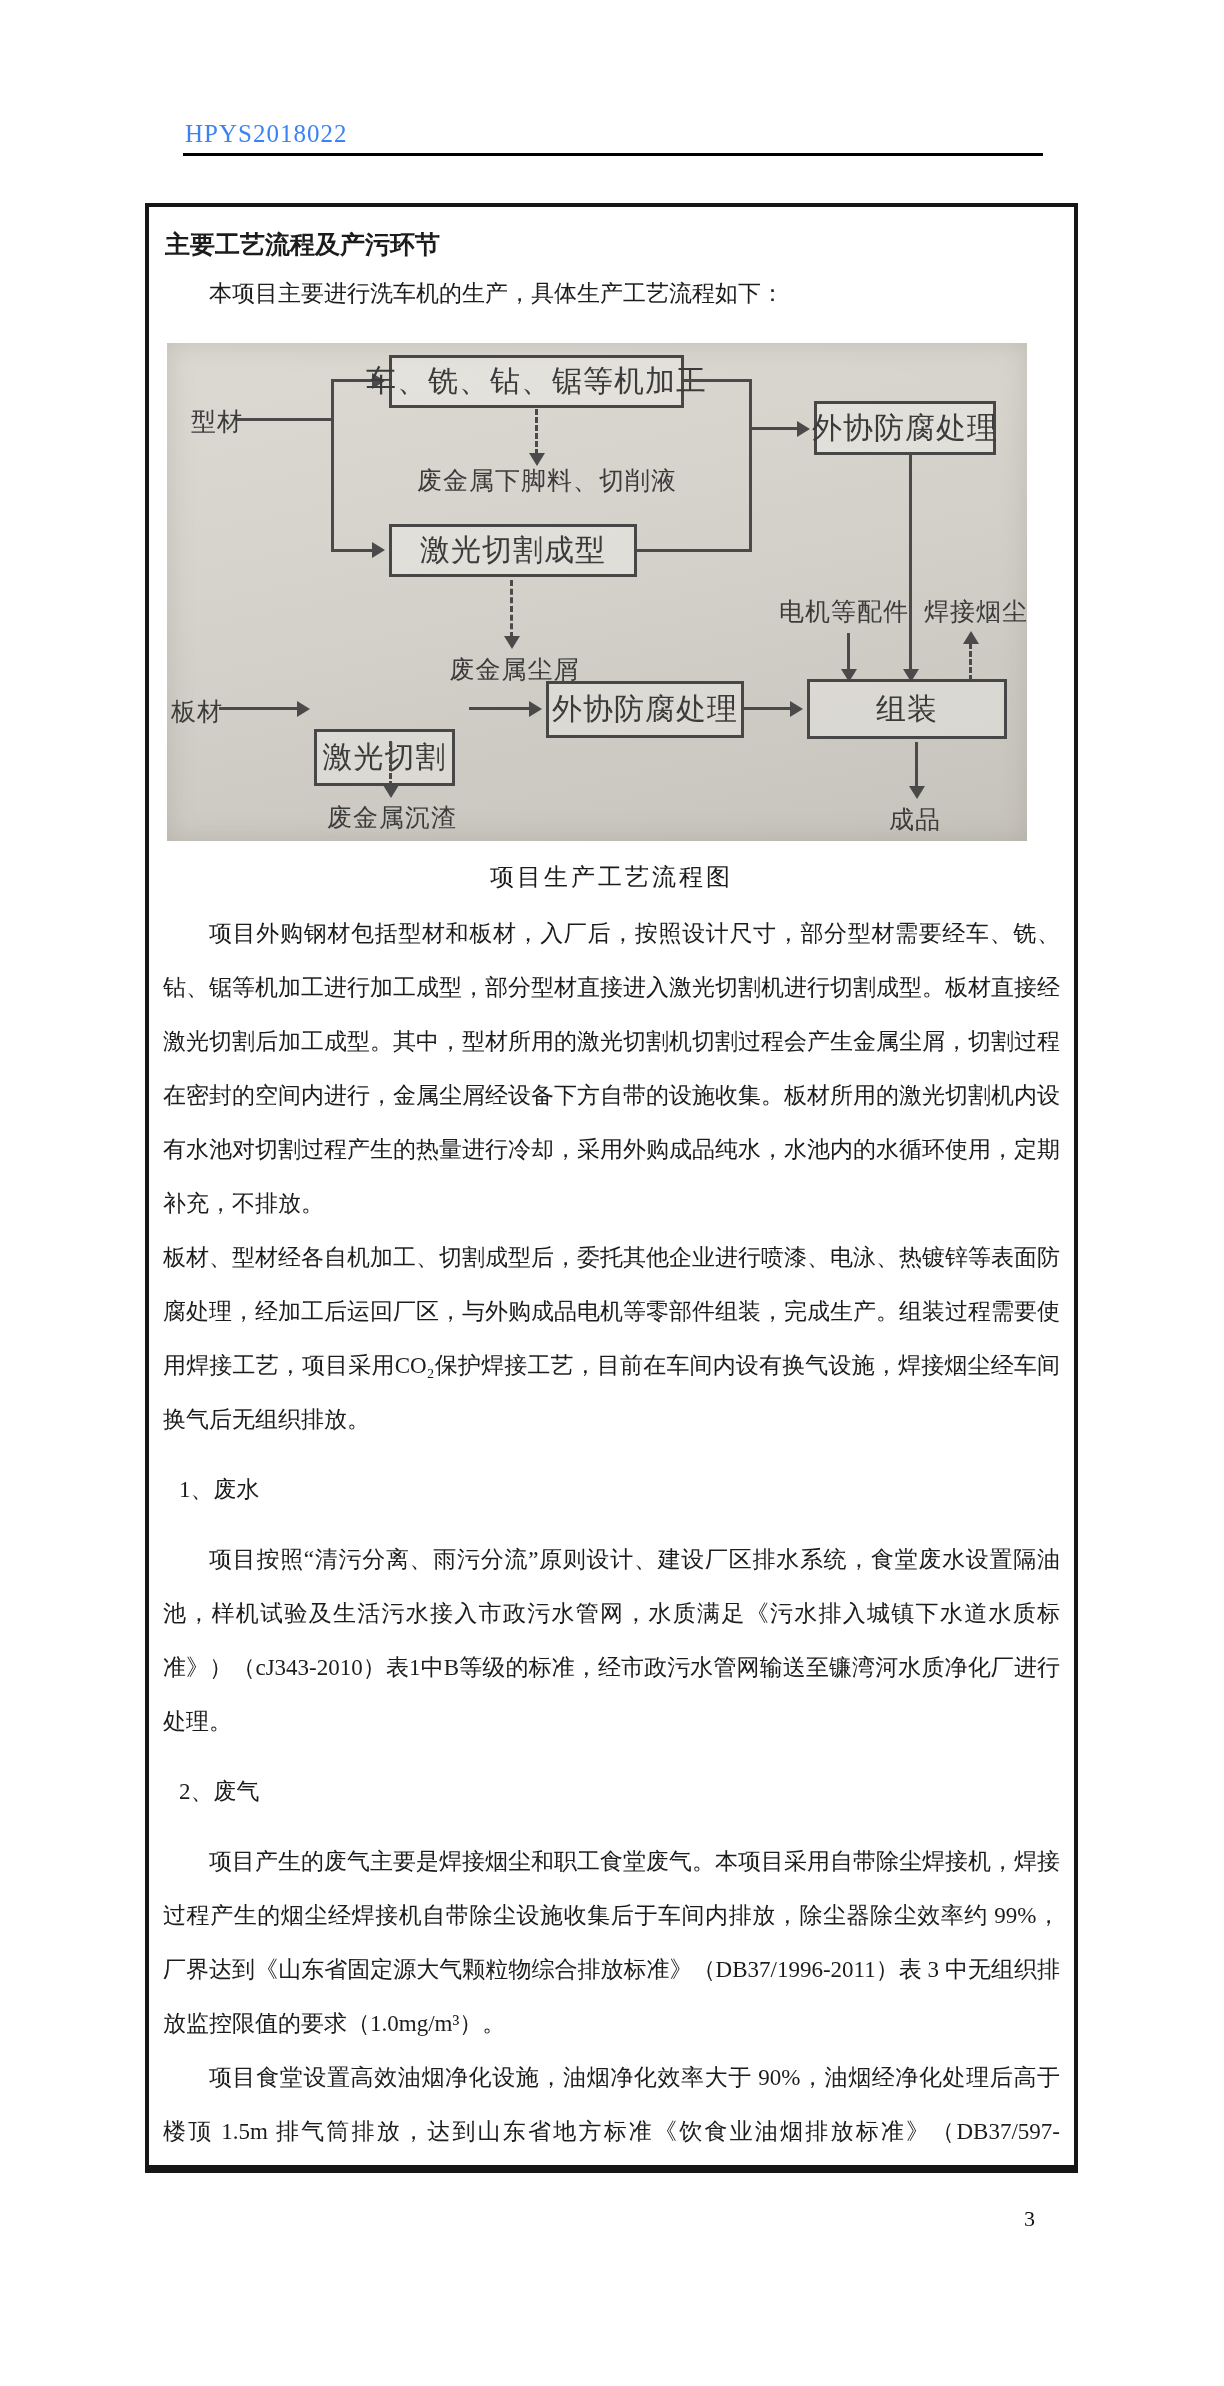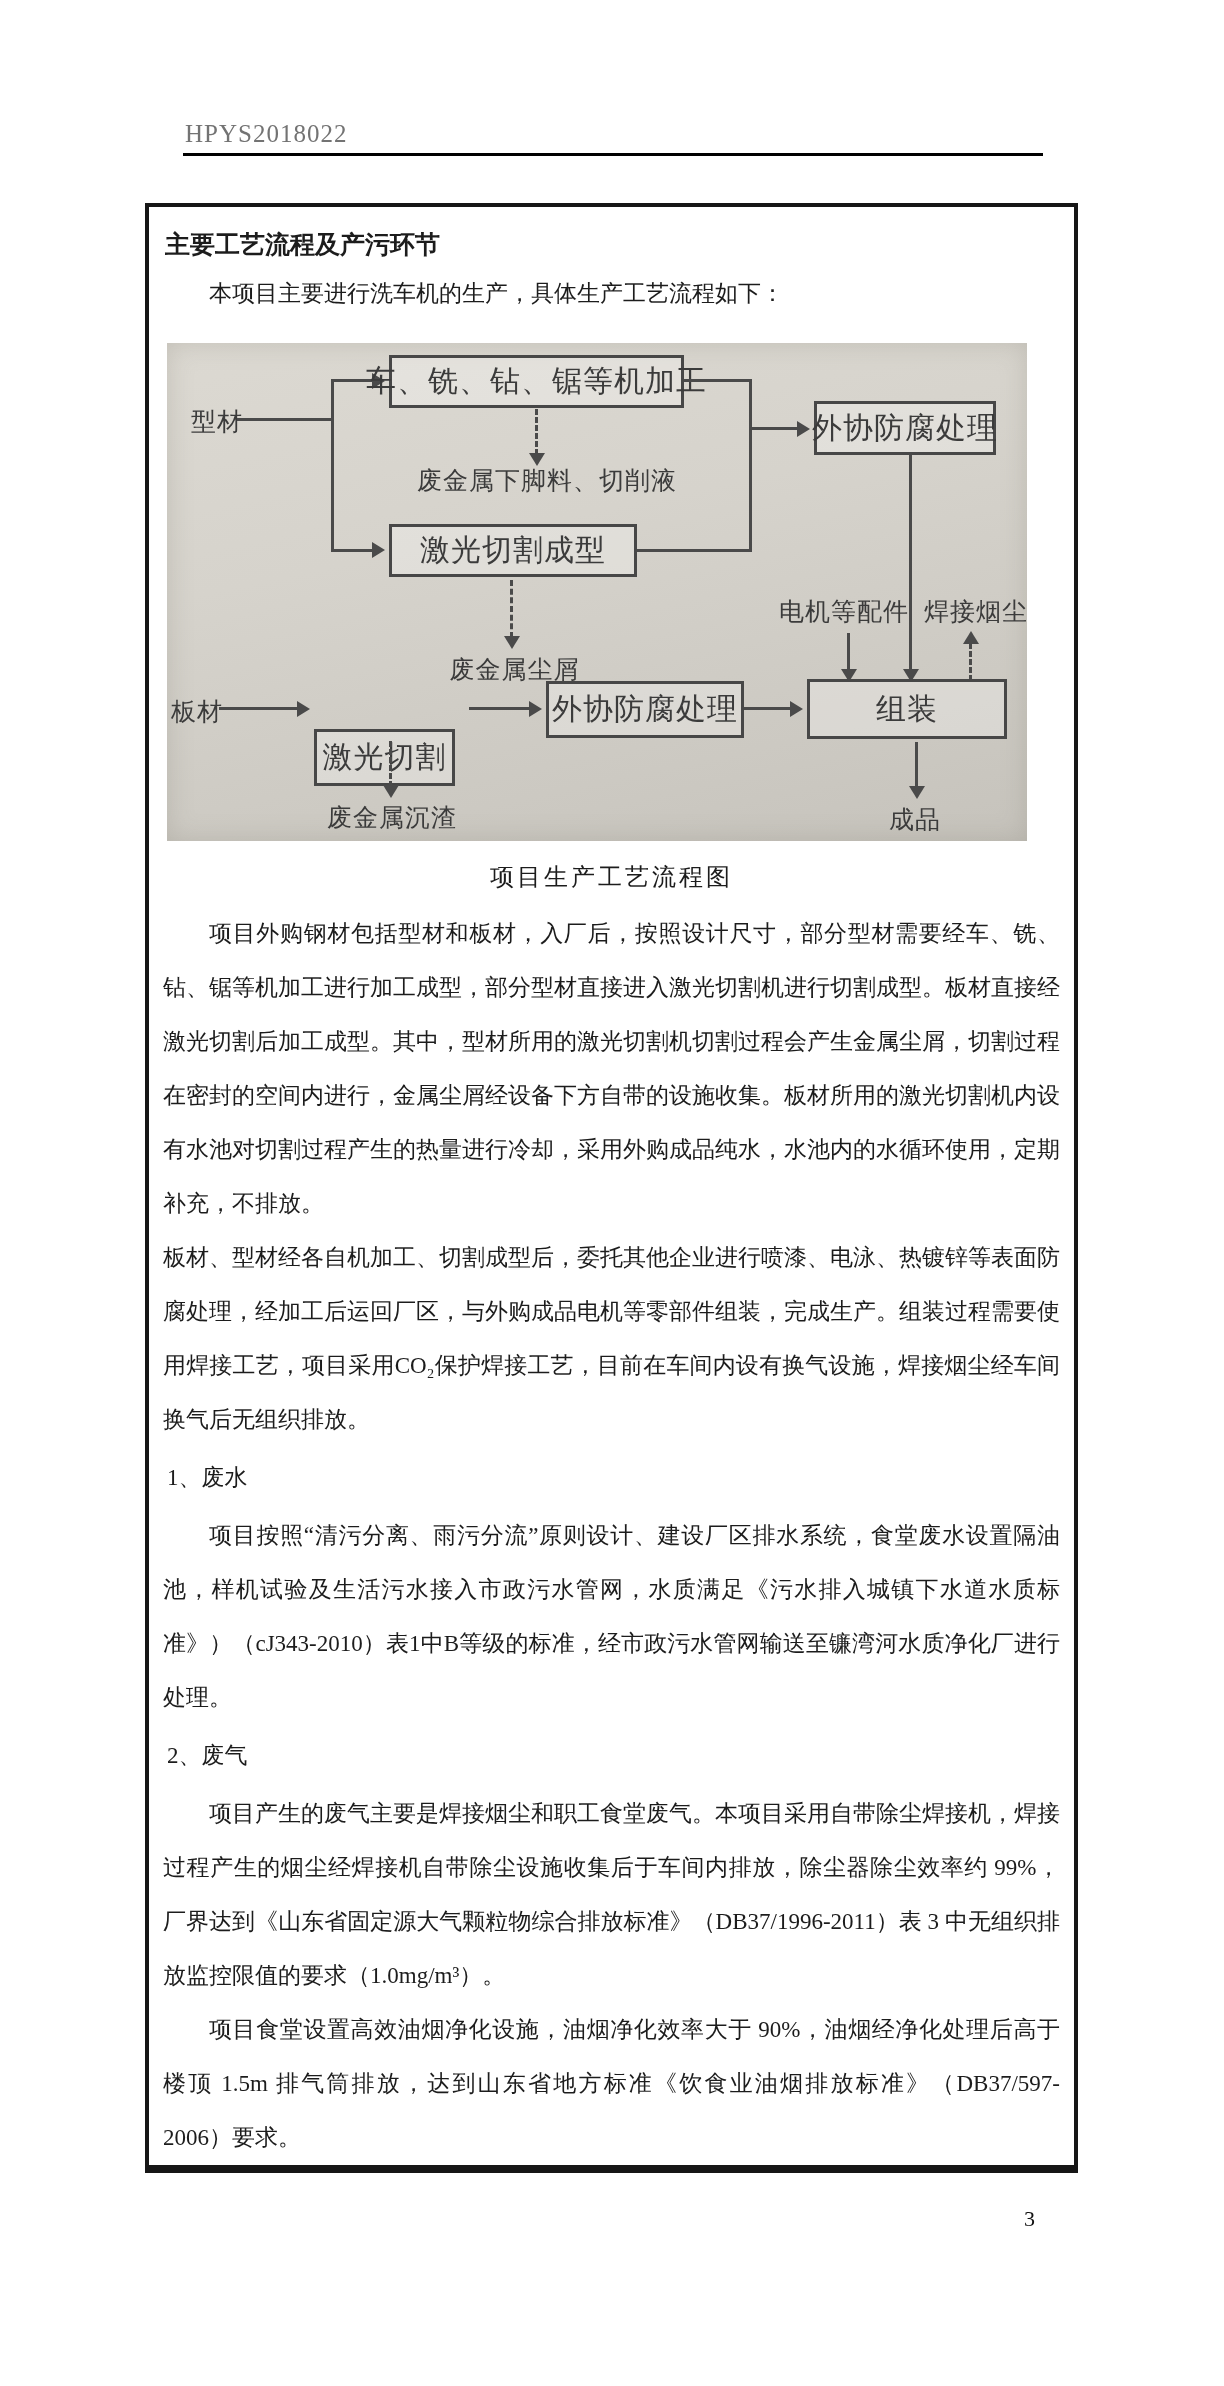--- a/index.html
+++ b/index.html
@@ -1,34 +1,34 @@
 <!DOCTYPE html>
 <html><head>
 <meta charset="utf-8">
 <style>
   html,body{margin:0;padding:0;}
   body{
     width:1224px;height:2386px;position:relative;background:#ffffff;
     font-family:"Liberation Serif","DejaVu Serif",serif;color:#1c1c1c;
   }
   .header-code{
-    position:absolute;left:185px;top:120px;font-size:25px;letter-spacing:1px;color:#737373;
+    position:absolute;left:185px;top:120px;font-size:25px;letter-spacing:1px;color:#3b82f6;
   }
   .header-rule{
     position:absolute;left:183px;top:153px;width:860px;height:3px;background:#000;
   }
   .doc-box{
     position:absolute;left:145px;top:203px;width:933px;height:1970px;box-sizing:border-box;
     border:4px solid #161616;border-bottom-width:8px;padding:0 14px;overflow:hidden;background:#fff;
   }
   .sec-title{font-size:25px;font-weight:700;line-height:36px;margin:20px 0 0 2px;}
   .sub-title{font-size:24px;font-weight:700;line-height:54px;margin:0;}
   .para{font-size:23px;line-height:54px;margin:0;text-align:justify;text-indent:2em;}
   .para.noindent{text-indent:0;}
-  .num-head{font-size:23px;line-height:54px;margin:4px;}
+  .num-head{font-size:23px;line-height:54px;margin:16px;}
   .intro{margin-top:4px;}
 
   
   .photo{
     position:relative;width:860px;height:498px;margin:22px 0 0 4px;
     background:linear-gradient(168deg,#dcd9d2 0%,#d6d3cc 38%,#ccc9c2 78%,#c6c3bc 100%);
     box-shadow:inset 0 0 26px rgba(120,115,105,.25);
     color:#3b3b3b;
   }
   .fnode{

